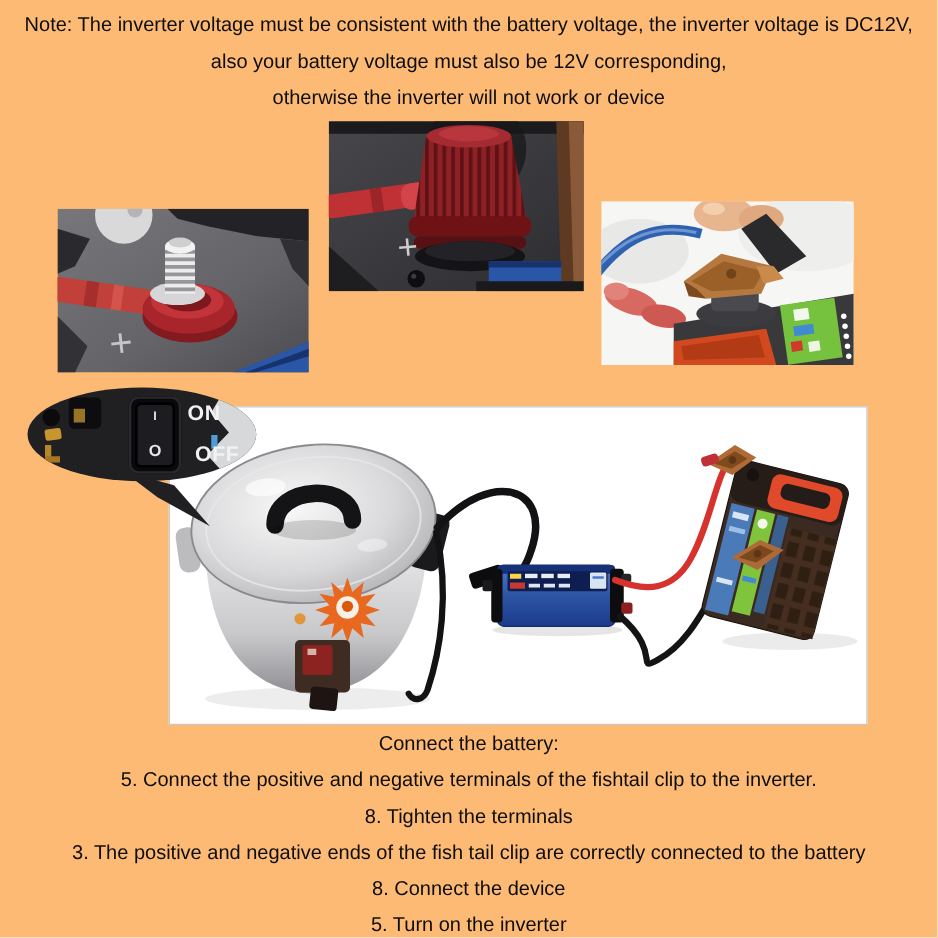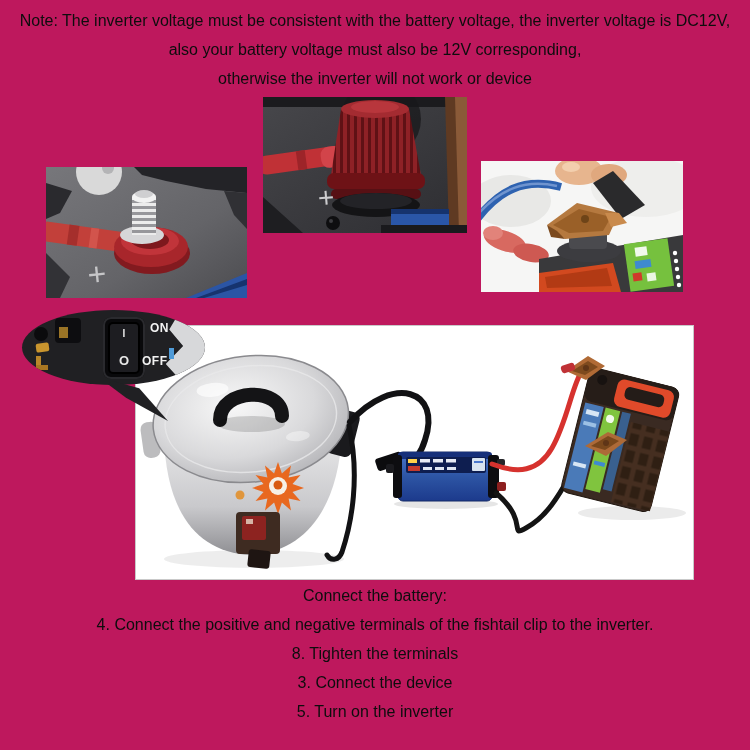--- a/index.html
+++ b/index.html
@@ -1,16 +1,16 @@
 <!DOCTYPE html>
 <html><head>
 <meta charset="utf-8">
 <style>
   html,body{margin:0;padding:0;background:#fff;}
-  .page{position:relative;width:750px;height:750px;background:#be185d;overflow:hidden;
+  .page{position:relative;width:750px;height:750px;background:#fdba74;overflow:hidden;
         font-family:"Liberation Sans",sans-serif;color:#0d0d0d;}
   
   .note{position:absolute;top:6px;left:0;width:750px;text-align:center;font-size:16px;}
   .note .nline{height:29px;line-height:29px;white-space:nowrap;}
   
   .photo{position:absolute;}
   .photo svg{display:block;width:100%;height:100%;}
   #photo1{left:46px;top:167px;width:201px;height:131px;}
   #photo2{left:263px;top:97px;width:204px;height:136px;}
   #photo3{left:481px;top:161px;width:202px;height:131px;}
@@ -27,23 +27,23 @@
   .pin2b{position:absolute;left:14px;top:55px;width:12px;height:5px;background:#a87622;}
   .slot{position:absolute;left:33px;top:8px;width:26px;height:25px;background:#0d0d10;border-radius:4px;}
   .slot:after{content:"";position:absolute;left:4px;top:9px;width:9px;height:11px;background:#9a7426;}
   .bezel{position:absolute;left:81px;top:7px;width:42px;height:62px;background:#09090b;border-radius:8px;
          box-shadow:inset 0 0 0 2px #2a2a2e;}
   .rocker{position:absolute;left:5px;top:5px;width:32px;height:52px;background:#1d1d21;border:2px solid #000;
           border-radius:5px;box-sizing:border-box;display:flex;flex-direction:column;align-items:center;
           justify-content:space-between;padding:5px 0;color:#e8e8e8;}
   .sym-i{font-size:10px;font-weight:bold;line-height:10px;}
   .sym-o{font-size:13px;font-weight:bold;line-height:13px;}
-  .onoff{position:absolute;color:#f2f2f2;font-size:12px;font-weight:bold;letter-spacing:.5px;text-align:center;}
+  .onoff{position:absolute;color:#f2f2f2;font-size:17px;font-weight:bold;letter-spacing:.5px;text-align:center;}
   #on-label{left:128px;top:11px;}
-  #off-label{left:120px;top:44px;}
+  #off-label{left:134px;top:44px;}
   .tail{position:absolute;left:86px;top:71px;width:60px;height:40px;background:#202023;
         clip-path:polygon(8% 0,52% 18%,100% 100%,30% 42%,0 8%);}
   
   .diagram{position:absolute;left:135px;top:325px;width:557px;height:253px;background:#fff;
            border:1px solid #c9c9c9;z-index:2;}
   .diagram svg{display:block;width:557px;height:253px;}
   
   .steps{position:absolute;top:581px;left:0;width:750px;text-align:center;font-size:16px;}
   .steps .sline{height:29px;line-height:29px;white-space:nowrap;}
 </style>
@@ -332,19 +332,20 @@
           <polygon points="455,120 472,110 483,115 469,124" fill="#754category" fill-opacity="0"></polygon>
           <polygon points="455,120 472,110 483,115 469,124" fill="#7a481c"></polygon>
           <circle cx="470" cy="117" r="3" fill="#5f3517"></circle>
         </g>
       </g>
     </svg>
   </div>
 
   <div class="steps">
     <div class="sline">Connect the battery:</div>
-    <div class="sline">4. Connect the positive and negative terminals of the fishtail clip to the inverter.</div>
+    <div class="sline">5. Connect the positive and negative terminals of the fishtail clip to the inverter.</div>
     <div class="sline">8. Tighten the terminals</div>
-    <div class="sline">3. Connect the device</div>
+    <div class="sline">3. The positive and negative ends of the fish tail clip are correctly connected to the battery</div>
+    <div class="sline">8. Connect the device</div>
     <div class="sline">5. Turn on the inverter</div>
   </div>
 
 </div>
 
 </body></html>

